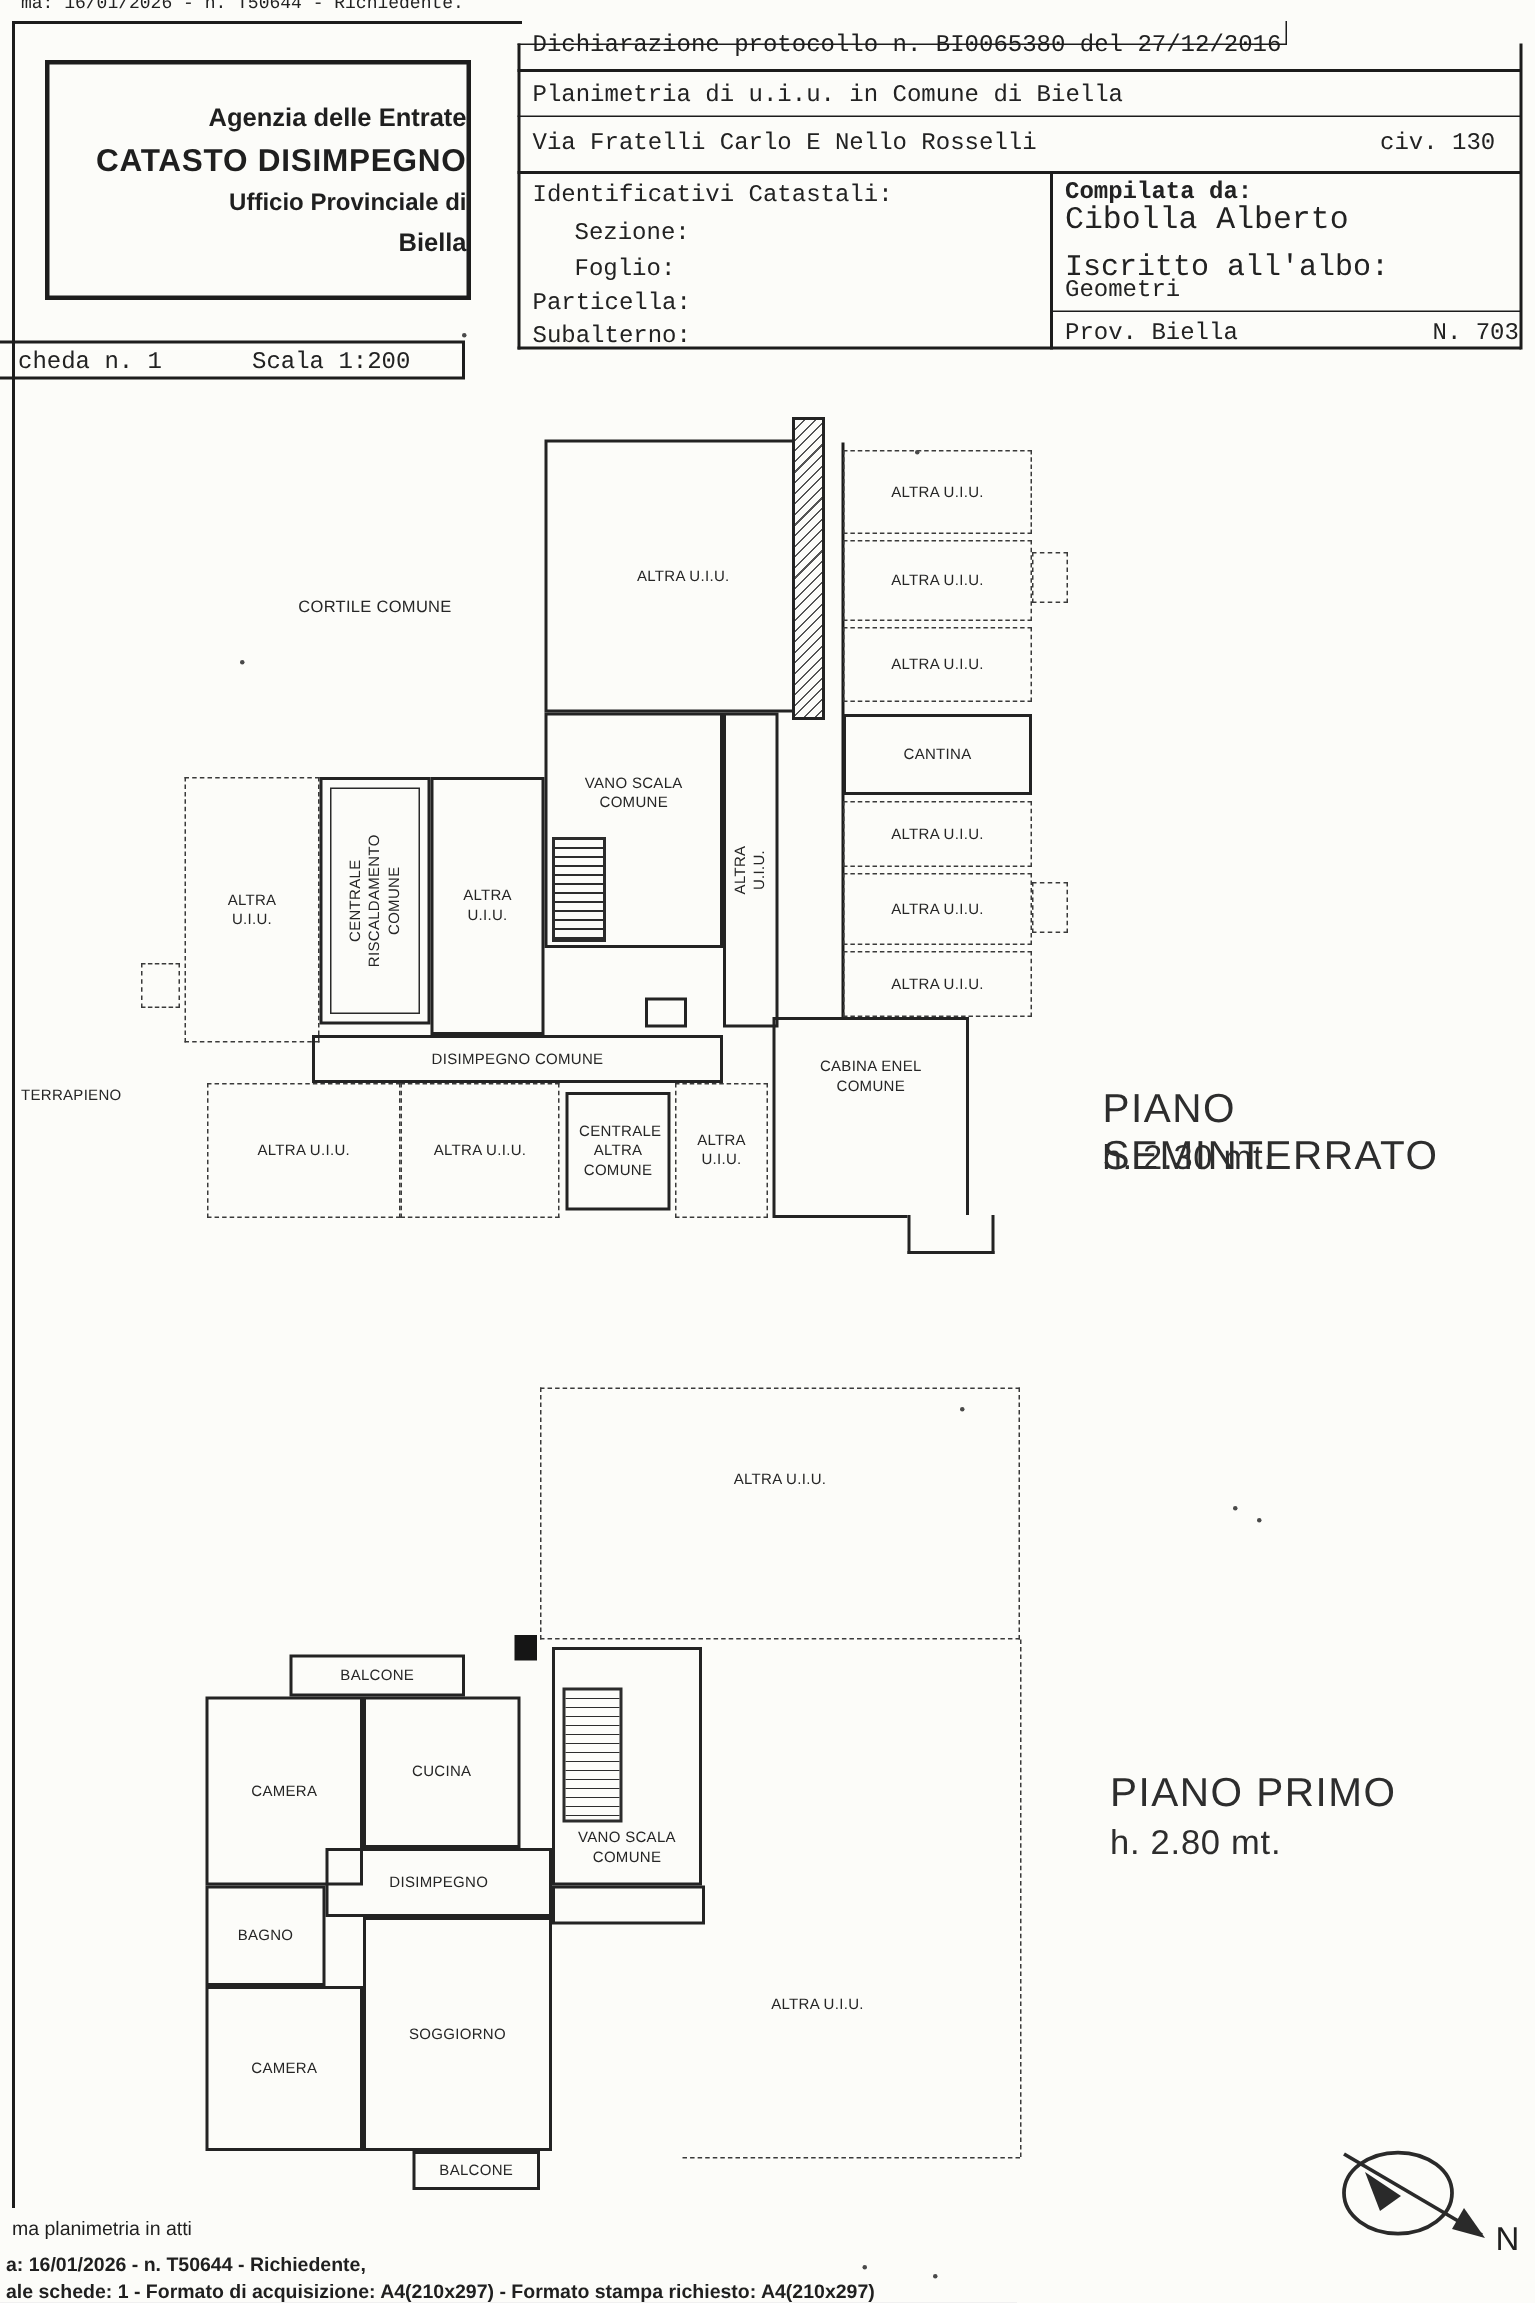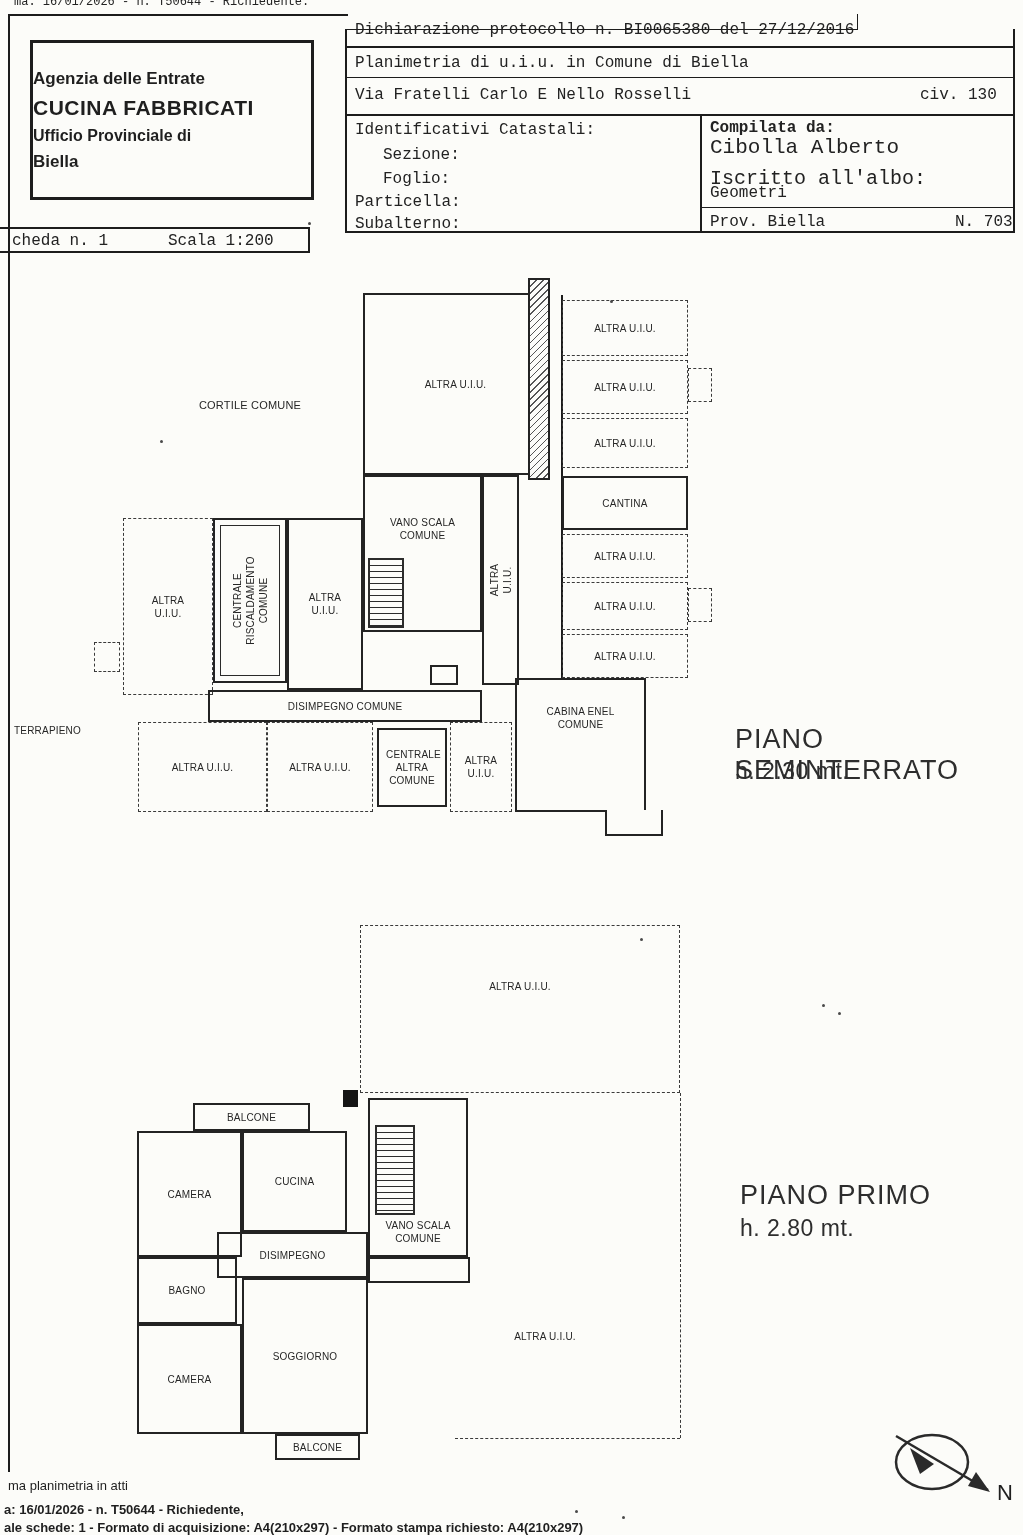--- a/index.html
+++ b/index.html
@@ -29,23 +29,23 @@
 </head>
 <body>
 
 <div class="page">
 
   <div class="abs mono" style="left:14px; top:-5px; font-size:12px;">ma: 16/01/2026 - n. T50644 - Richiedente.</div>
   <div class="hline" style="left:8px; top:14px; width:340px;"></div>
   <div class="vline" style="left:8px; top:14px; height:1458px;"></div>
   <div class="vline" style="left:857px; top:14px; height:16px; width:1px;"></div>
 
-  <div class="abs" style="left:30px; top:40px; width:278px; height:154px; border:3px solid #1d1d1d; display:flex; flex-direction:column; align-items:flex-start; justify-content:center; gap:7px;">
+  <div class="abs" style="left:30px; top:40px; width:278px; height:154px; border:3px solid #1d1d1d; display:flex; flex-direction:column; align-items:flex-end; justify-content:center; gap:7px;">
     <div class="sans" style="font-size:17px; font-weight:bold;">Agenzia delle Entrate</div>
-    <div class="sans" style="font-size:21px; font-weight:bold; letter-spacing:0.5px;">CUCINA FABBRICATI</div>
+    <div class="sans" style="font-size:21px; font-weight:bold; letter-spacing:0.5px;">CATASTO DISIMPEGNO</div>
     <div class="sans" style="font-size:16px; font-weight:bold;">Ufficio Provinciale di</div>
     <div class="sans" style="font-size:17px; font-weight:bold;">Biella</div>
   </div>
 
   <div class="abs" style="left:-6px; top:227px; width:316px; height:26px; border:2px solid #1d1d1d; box-sizing:border-box;">
     <span class="mono abs" style="left:16px; top:3px; font-size:16px;">cheda n. 1</span>
     <span class="mono abs" style="left:172px; top:3px; font-size:16px;">Scala 1:200</span>
   </div>
 
   <div class="abs mono" style="left:355px; top:21px; font-size:16px;">Dichiarazione protocollo n. BI0065380 del 27/12/2016</div>
@@ -181,21 +181,21 @@
       <span class="lbl">CUCINA</span>
     </div>
 
     <div class="abs" style="left:213px; top:170px; width:15px; height:17px; background:#151515;"></div>
 
     <div class="room" style="left:238px; top:178px; width:100px; height:159px; flex-direction:column; justify-content:flex-end; padding-bottom:10px;">
       <span class="lbl" style="width:70px;">VANO SCALA COMUNE</span>
     </div>
     <div class="stairs" style="left:245px; top:205px; width:40px; height:90px;"></div>
 
-    <div class="room" style="left:7px; top:337px; width:100px; height:67px;">
+    <div class="room" style="left:7px; top:337px; width:80px; height:67px;">
       <span class="lbl">BAGNO</span>
     </div>
     <div class="room" style="left:87px; top:312px; width:151px; height:46px;">
       <span class="lbl">DISIMPEGNO</span>
     </div>
     <div class="room" style="left:238px; top:337px; width:102px; height:26px;"></div>
     <div class="room" style="left:7px; top:404px; width:105px; height:110px;">
       <span class="lbl">CAMERA</span>
     </div>
     <div class="room" style="left:112px; top:358px; width:126px; height:156px;">

